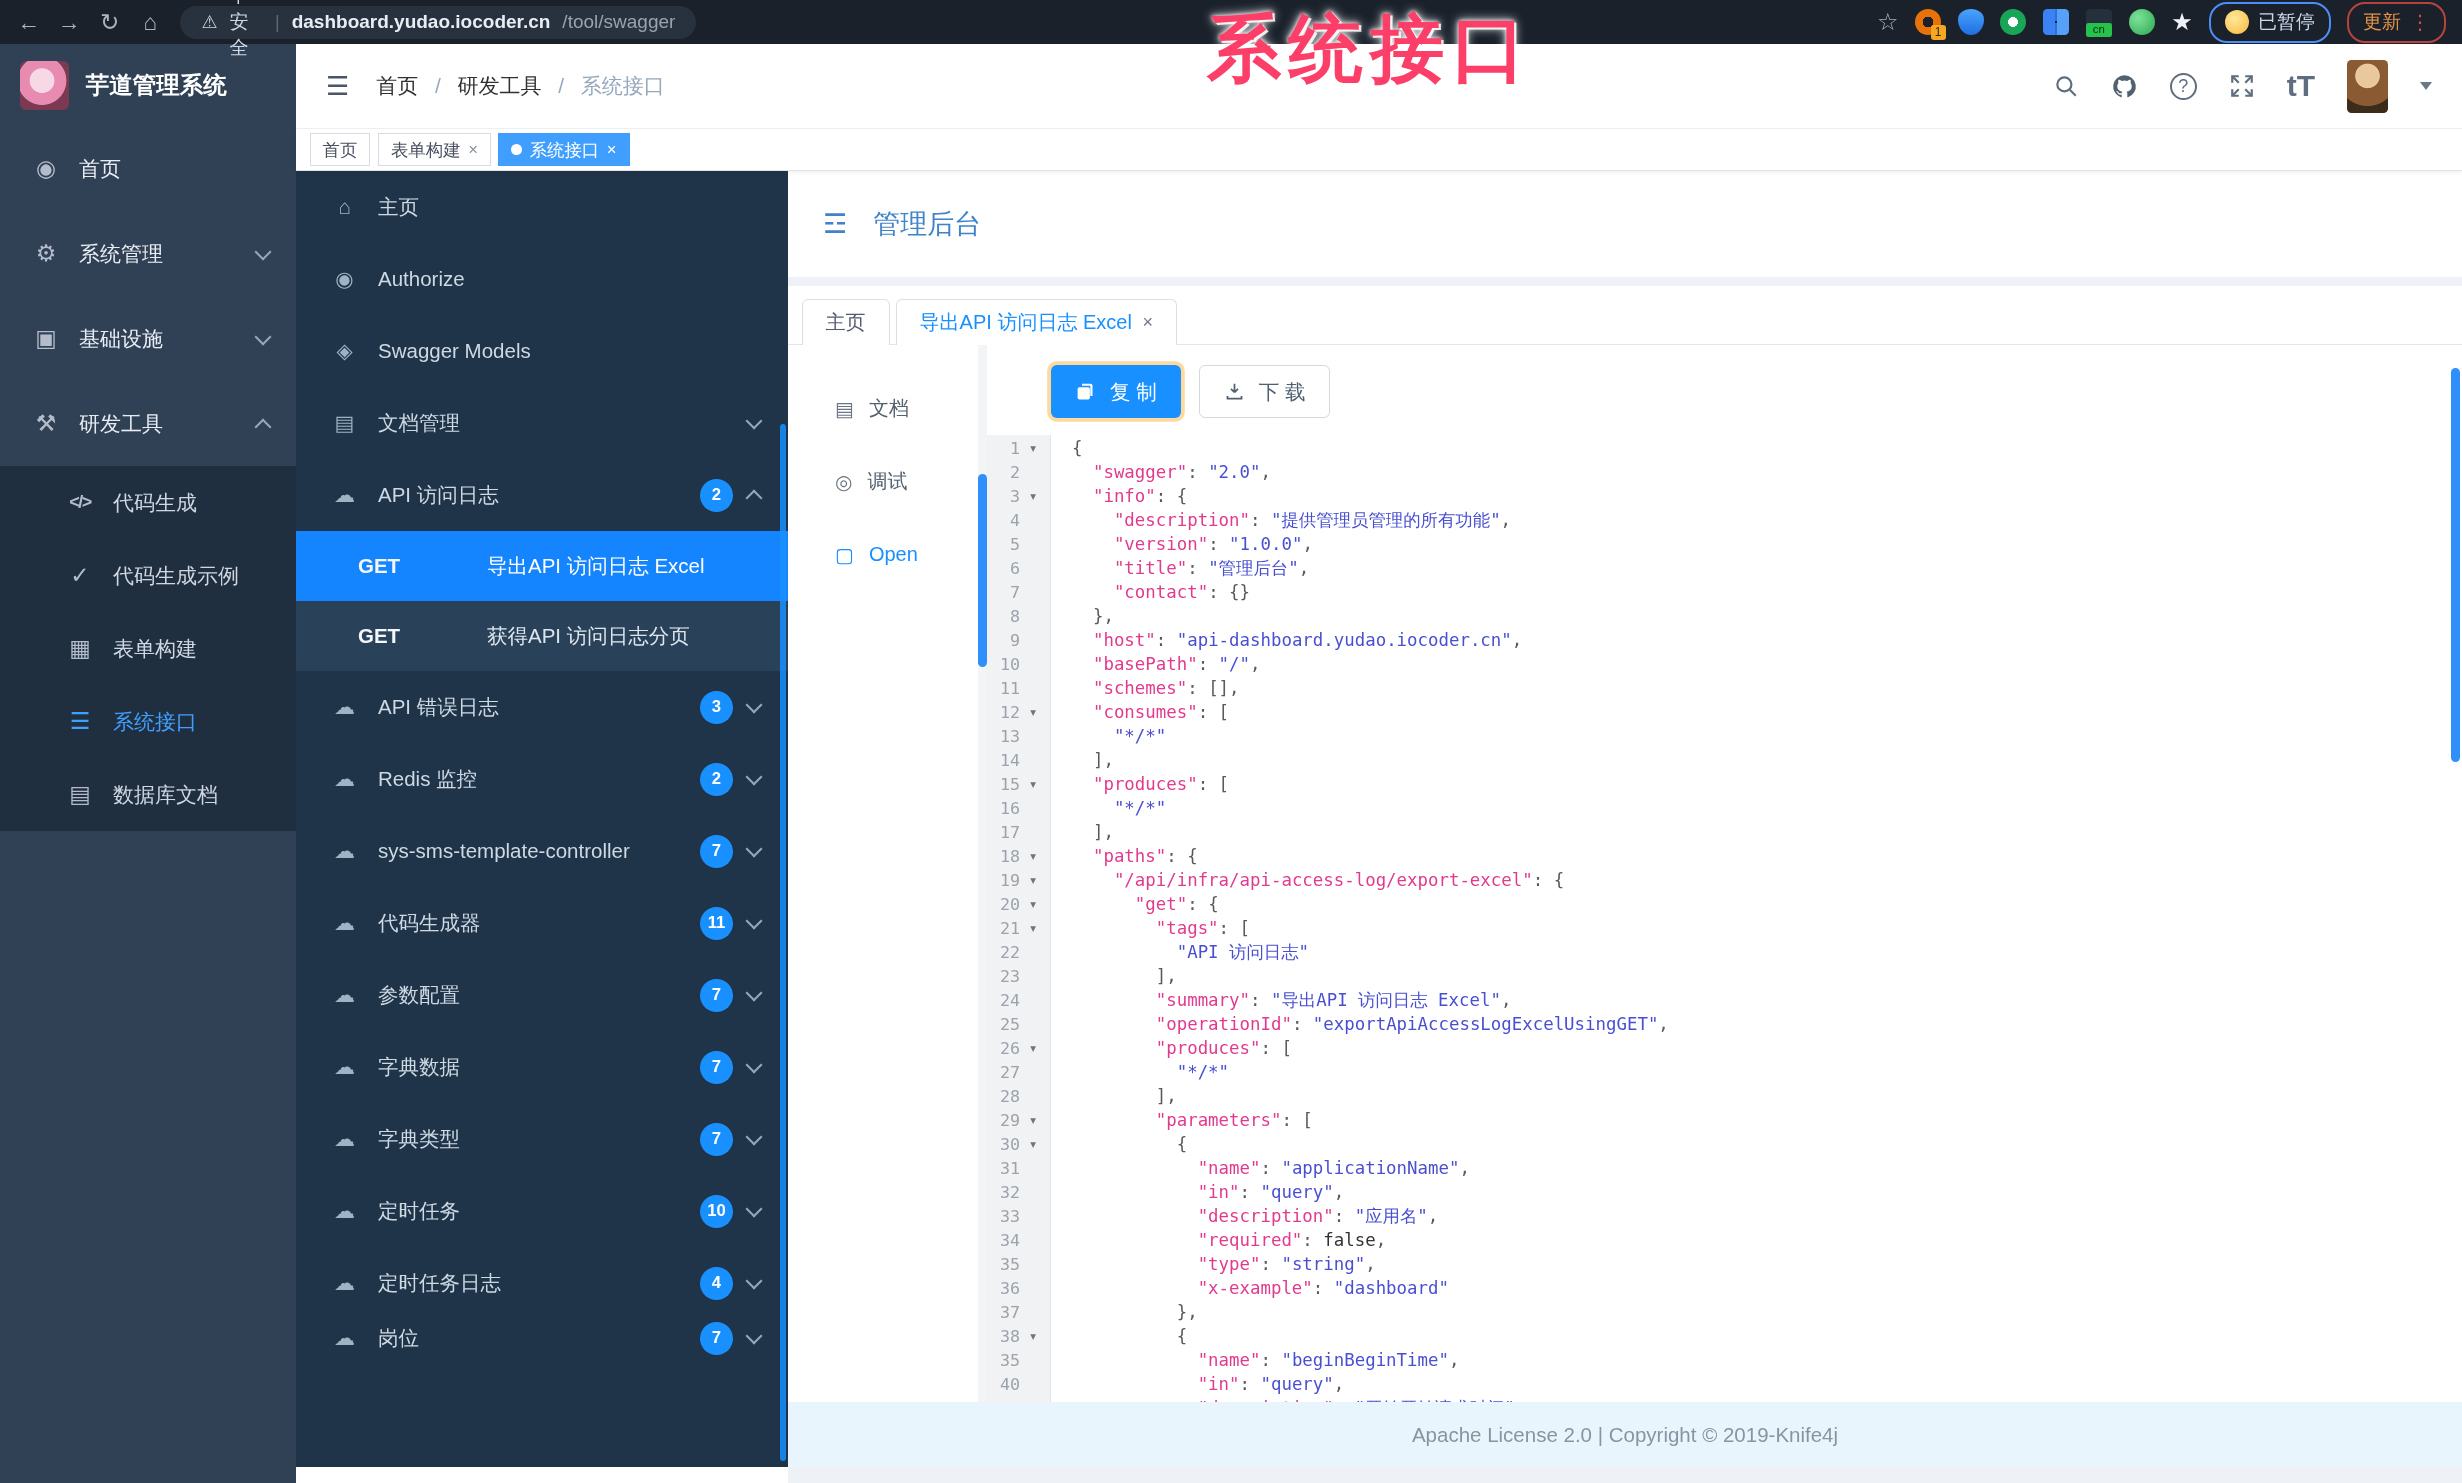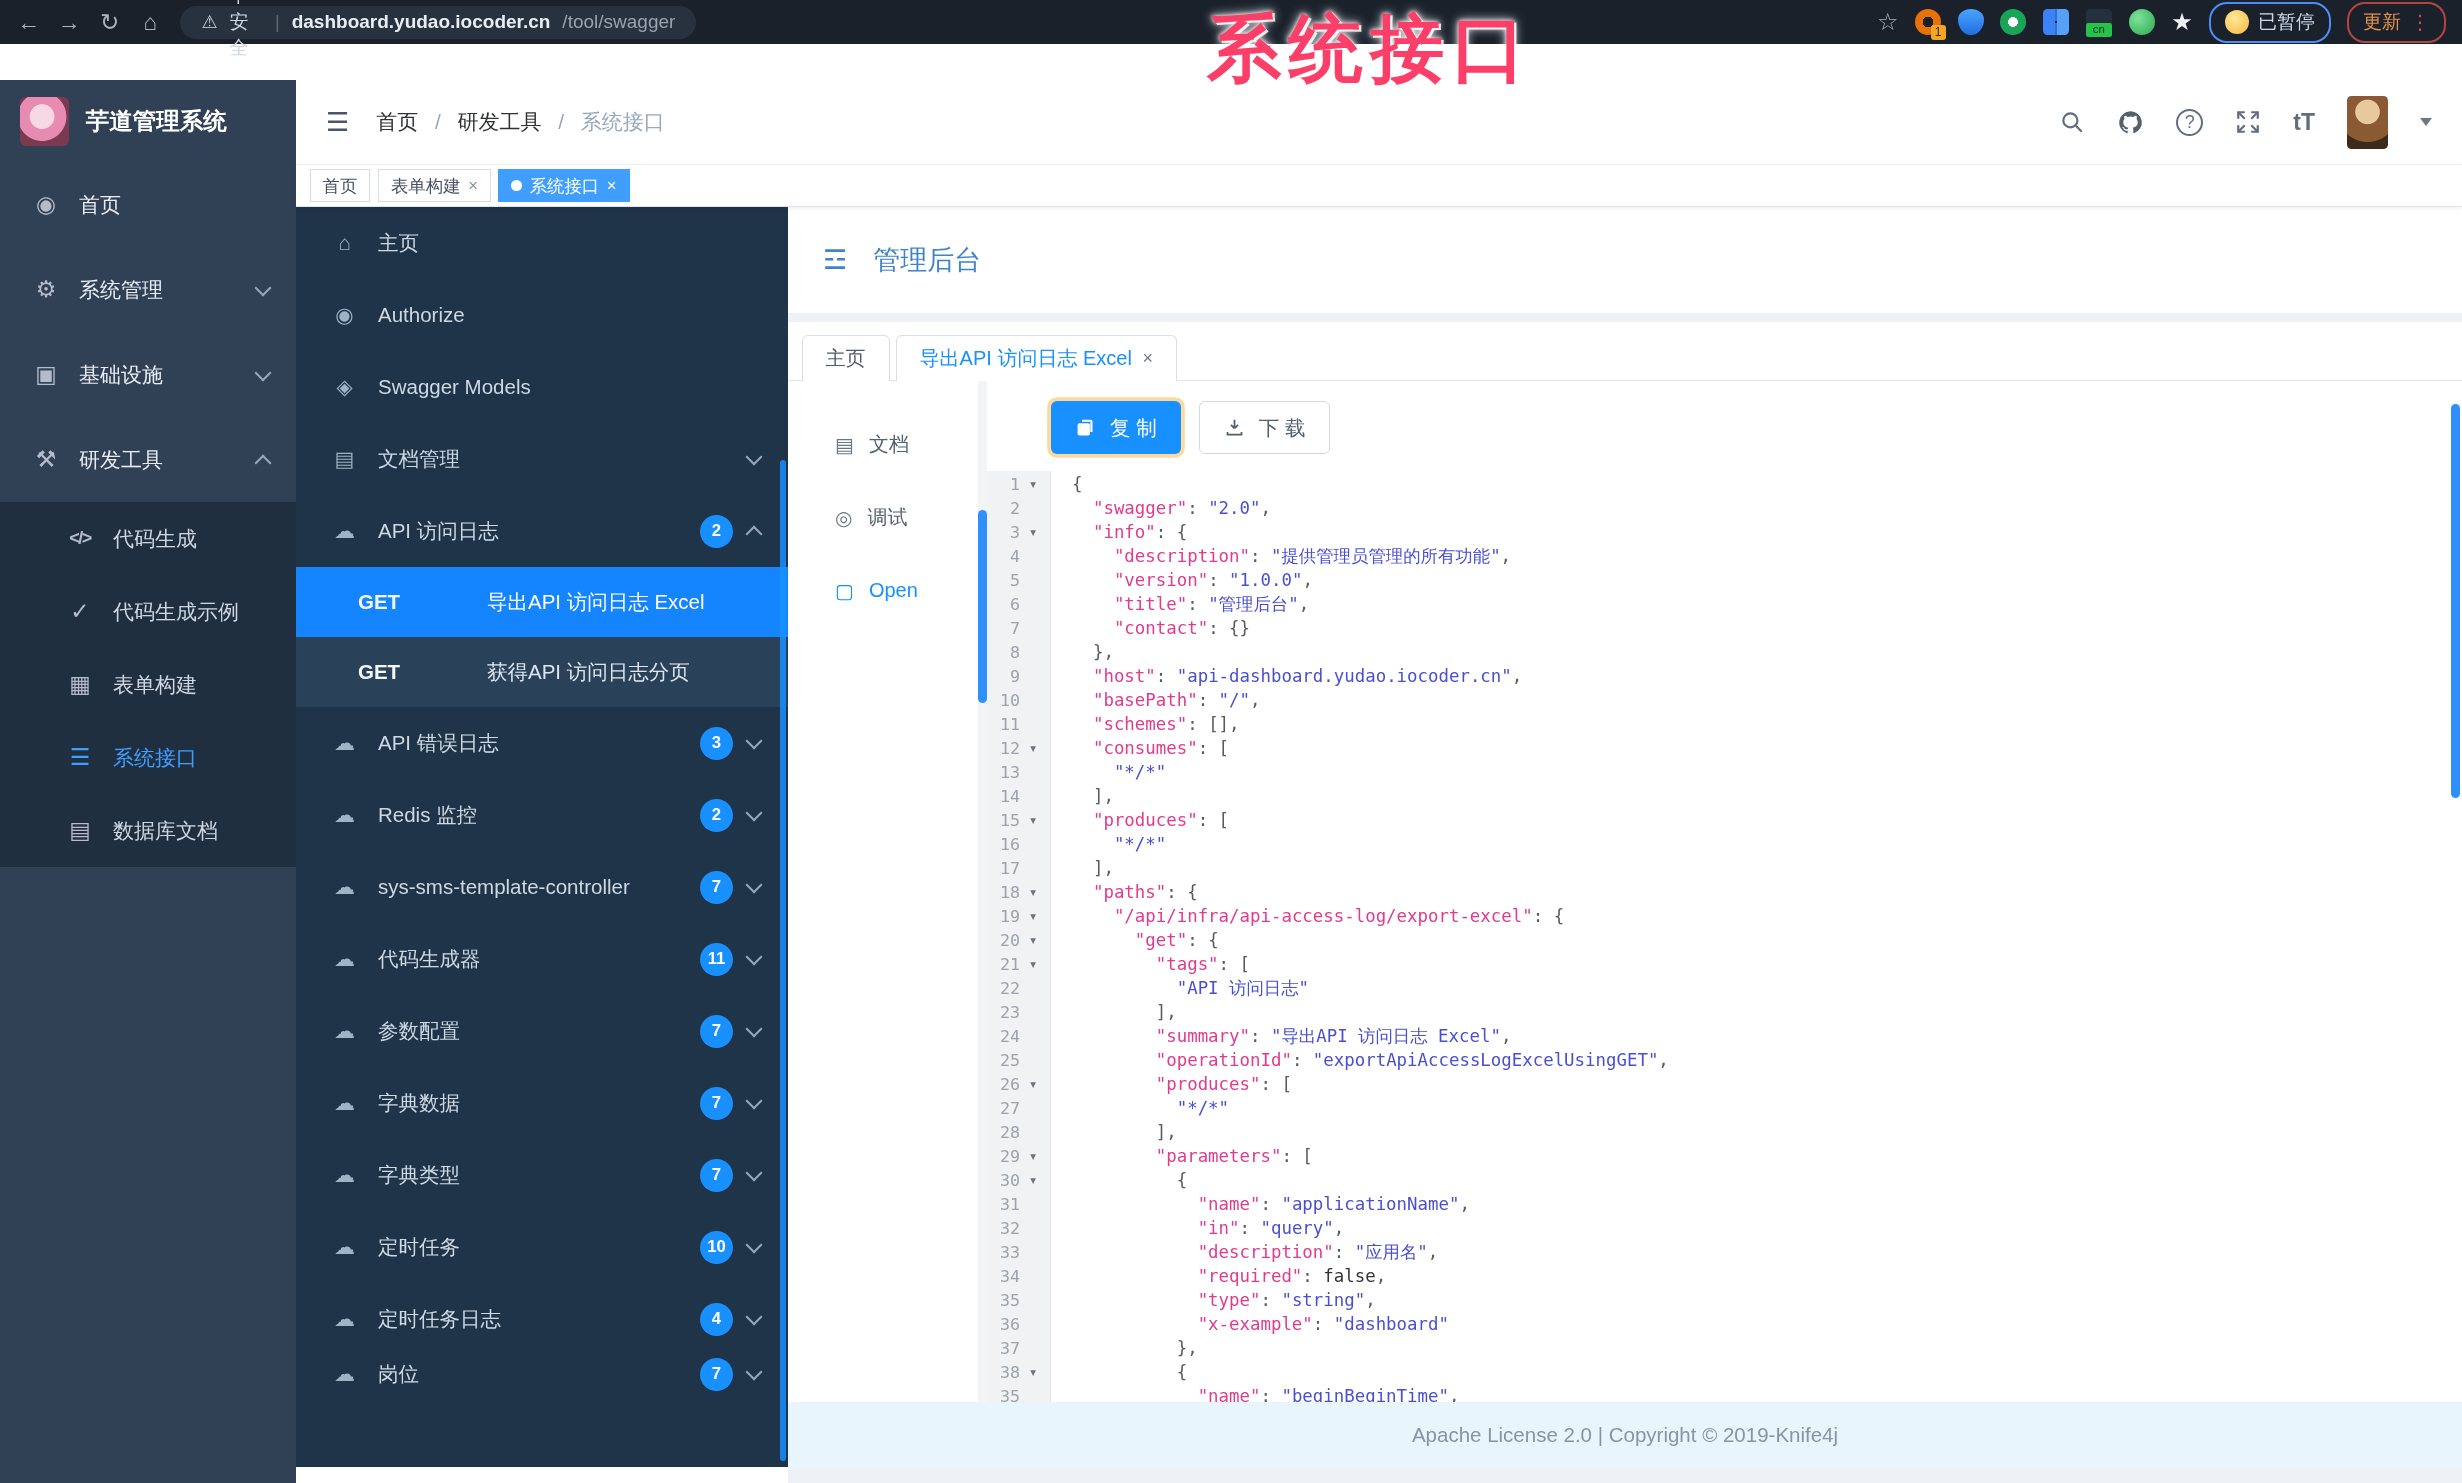--- a/index.html
+++ b/index.html
@@ -41,21 +41,21 @@
   .pill.update { border:2.3px solid #b5443c; }
   .pill.update .pill-label { color:#e09048; font-size:19px; }
   .vdots { color:#d14b41; font-size:20px; letter-spacing:0; line-height:16.7px; }
 
   
   .overlay-label { position:absolute; left:1207px; top:0px; z-index:60; font-size:74px; font-weight:800;
     letter-spacing:7.6px; pointer-events:none;
     text-shadow:0 0 4.5px #fff, 0 0 10.6px #fff, 2.3px 2.3px 0 rgba(255,255,255,.85); }
 
   
-  .shell { position:absolute; top:44px; left:0; right:0; bottom:0;margin-top:36px; }
+  .shell { position:absolute; top:44px; left:0; right:0; bottom:0; }
 
   
   .main-sidebar { position:absolute; left:0; top:0; width:296px; height:100%; background:#304156; overflow:hidden; }
   .logo-row { display:flex; align-items:center; gap:16.7px; padding:16.7px 20px; }
   .logo-avatar { width:49px; height:49px; border-radius:6px;
     background:radial-gradient(circle at 45% 40%, #f7d9e6 0 30%, #e78bb0 32% 60%, #7c3a52 62%); }
   .logo-title { color:#ffffff; font-size:23.5px; font-weight:bold; }
   .m-item { height:85px; display:flex; align-items:center; padding:0 27px 0 33px; cursor:pointer; }
   .m-icon { width:26px; font-size:23px; color:#b4bccc; margin-right:20px; text-align:center; flex:0 0 auto; }
   .m-label { font-size:21px; color:#e8edf4; flex:1; }
@@ -73,21 +73,21 @@
     display:flex; align-items:center; padding:0 30px; border-bottom:0.8px solid #f0f0f0; }
   .hamburger { font-size:26px; color:#4a5667; margin-right:27px; }
   .breadcrumb { display:flex; align-items:center; gap:16.7px; font-size:21px; }
   .crumb { color:#303133; }
   .crumb.last { color:#97a8be; }
   .crumb-sep { color:#97a8be; }
   .hdr-icons { margin-left:auto; display:flex; align-items:center; gap:32px; color:#5f6e7e; }
   .hicon { font-size:24px; }
   .qmark { width:27px; height:27px; border:2.3px solid #5f6e7e; border-radius:50%; display:flex;
     align-items:center; justify-content:center; font-size:18px; }
-  .tT { font-size:23px; font-weight:bold;text-align:center; }
+  .tT { font-size:30px; font-weight:bold;text-align:center; }
   .user-avatar { width:41px; height:53px; border-radius:4.5px;
     background:radial-gradient(circle at 50% 30%, #e9c89e 0 28%, #8a5a33 30% 70%, #3c2a1a 72%); }
   .caret-down { width:0; height:0; border-left:6.8px solid transparent; border-right:6.8px solid transparent;
     border-top:8.3px solid #6b7886; }
   .tags-bar { position:absolute; left:296px; top:85px; right:0; height:42px; background:#fff;
     display:flex; align-items:center; padding:0 13.6px; gap:7.6px; border-bottom:0.8px solid #e0e3e8;
     box-shadow:0 1.5px 4.5px rgba(0,0,0,.06); z-index:2; }
   .tag { height:33px; display:inline-flex; align-items:center; gap:7.6px; border:1.5px solid #d8dce5;
     background:#fff; color:#495060; font-size:17.4px; padding:0 12px; }
   .tag .x { font-size:16.7px; color:#8a93a2; }

